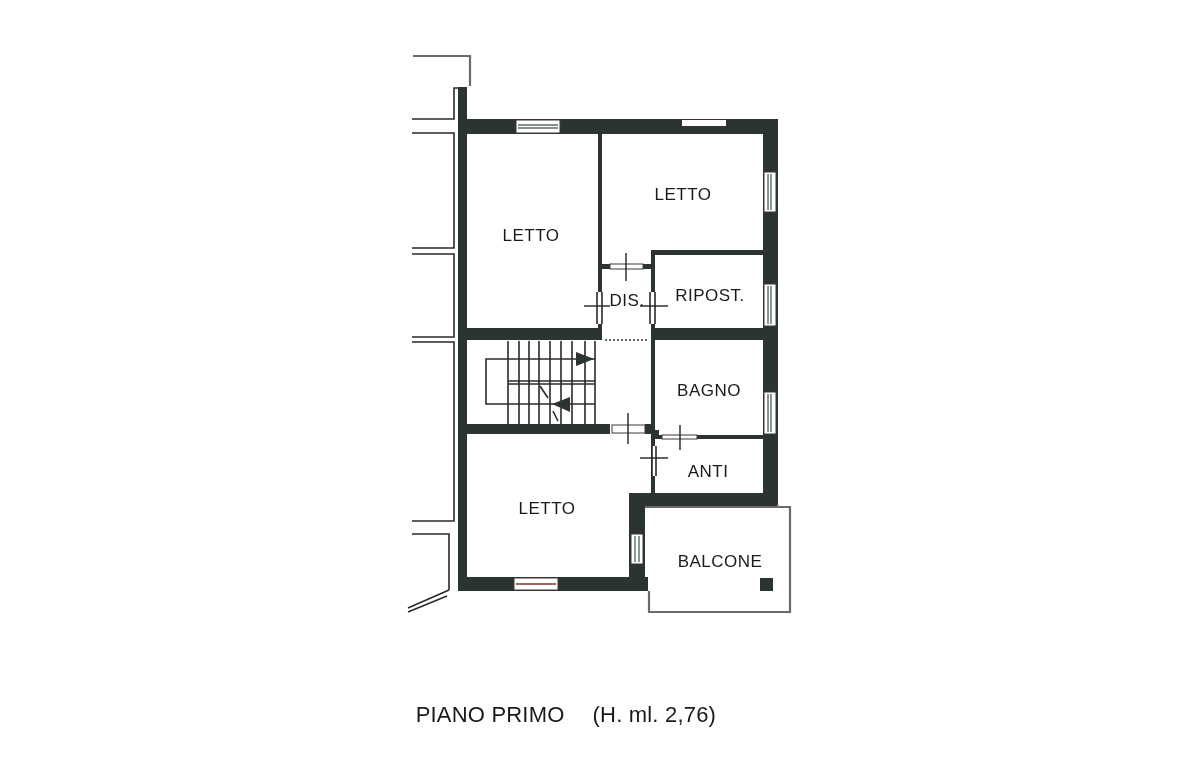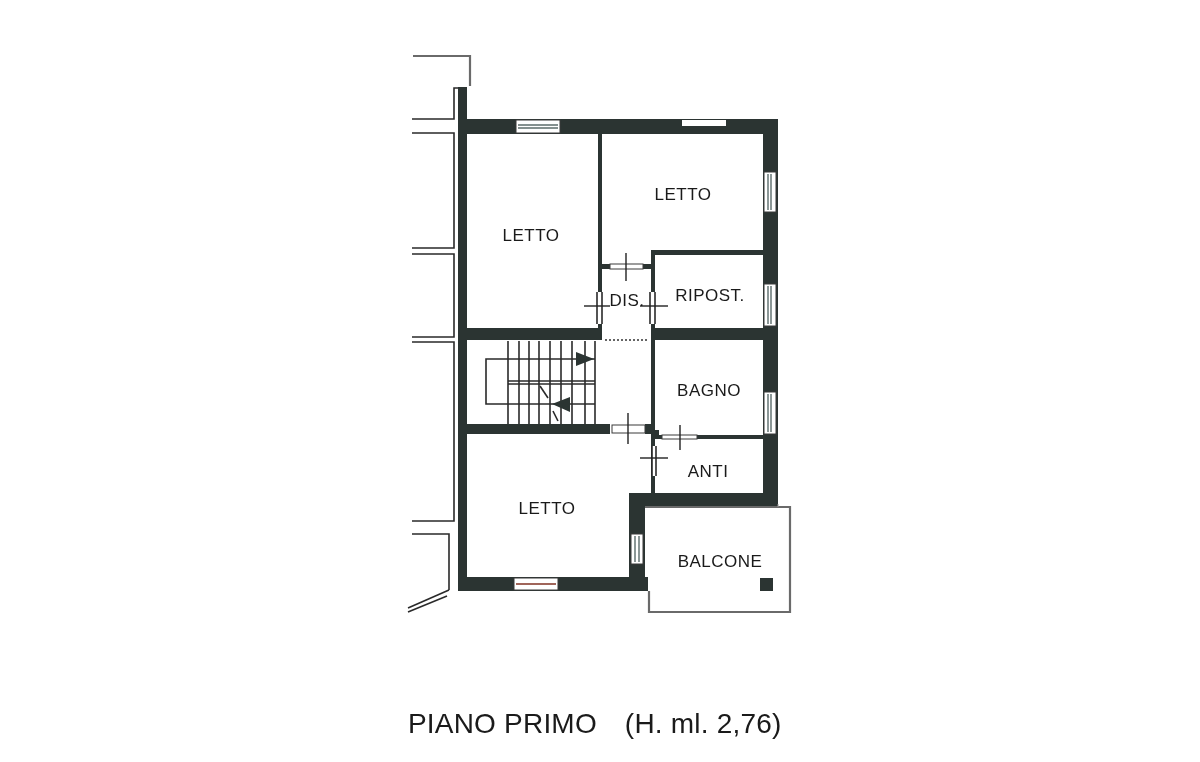--- a/index.html
+++ b/index.html
@@ -14,23 +14,23 @@
     .door-open { fill: #ffffff; }
     .cross { stroke: #222; stroke-width: 1.4; }
     .stair { stroke: #2a2a2a; stroke-width: 1.6; fill: none; }
     .arrow { fill: #2b3432; }
     .room-label {
       font-family: "Liberation Sans", sans-serif;
       font-size: 17px; fill: #1a1a1a; letter-spacing: 0.5px;
       text-anchor: middle; dominant-baseline: middle;
     }
     .caption {
-      position: absolute; left: 392px; top: 676px;
+      position: absolute; left: 403px; top: 676px;
       font-family: "Liberation Sans", sans-serif;
-      font-size: 28px; color: #1a1a1a; white-space: pre; letter-spacing: 0.2px;
+      font-size: 22px; color: #1a1a1a; white-space: pre; letter-spacing: 0.2px;
     }
     .caption span { display: inline-block; }
     .caption .gap { width: 28px; }
   </style>
 </head>
 <body>
 
 <svg id="plan" viewBox="0 0 1200 762" xmlns="http://www.w3.org/2000/svg">
 
   <g>

